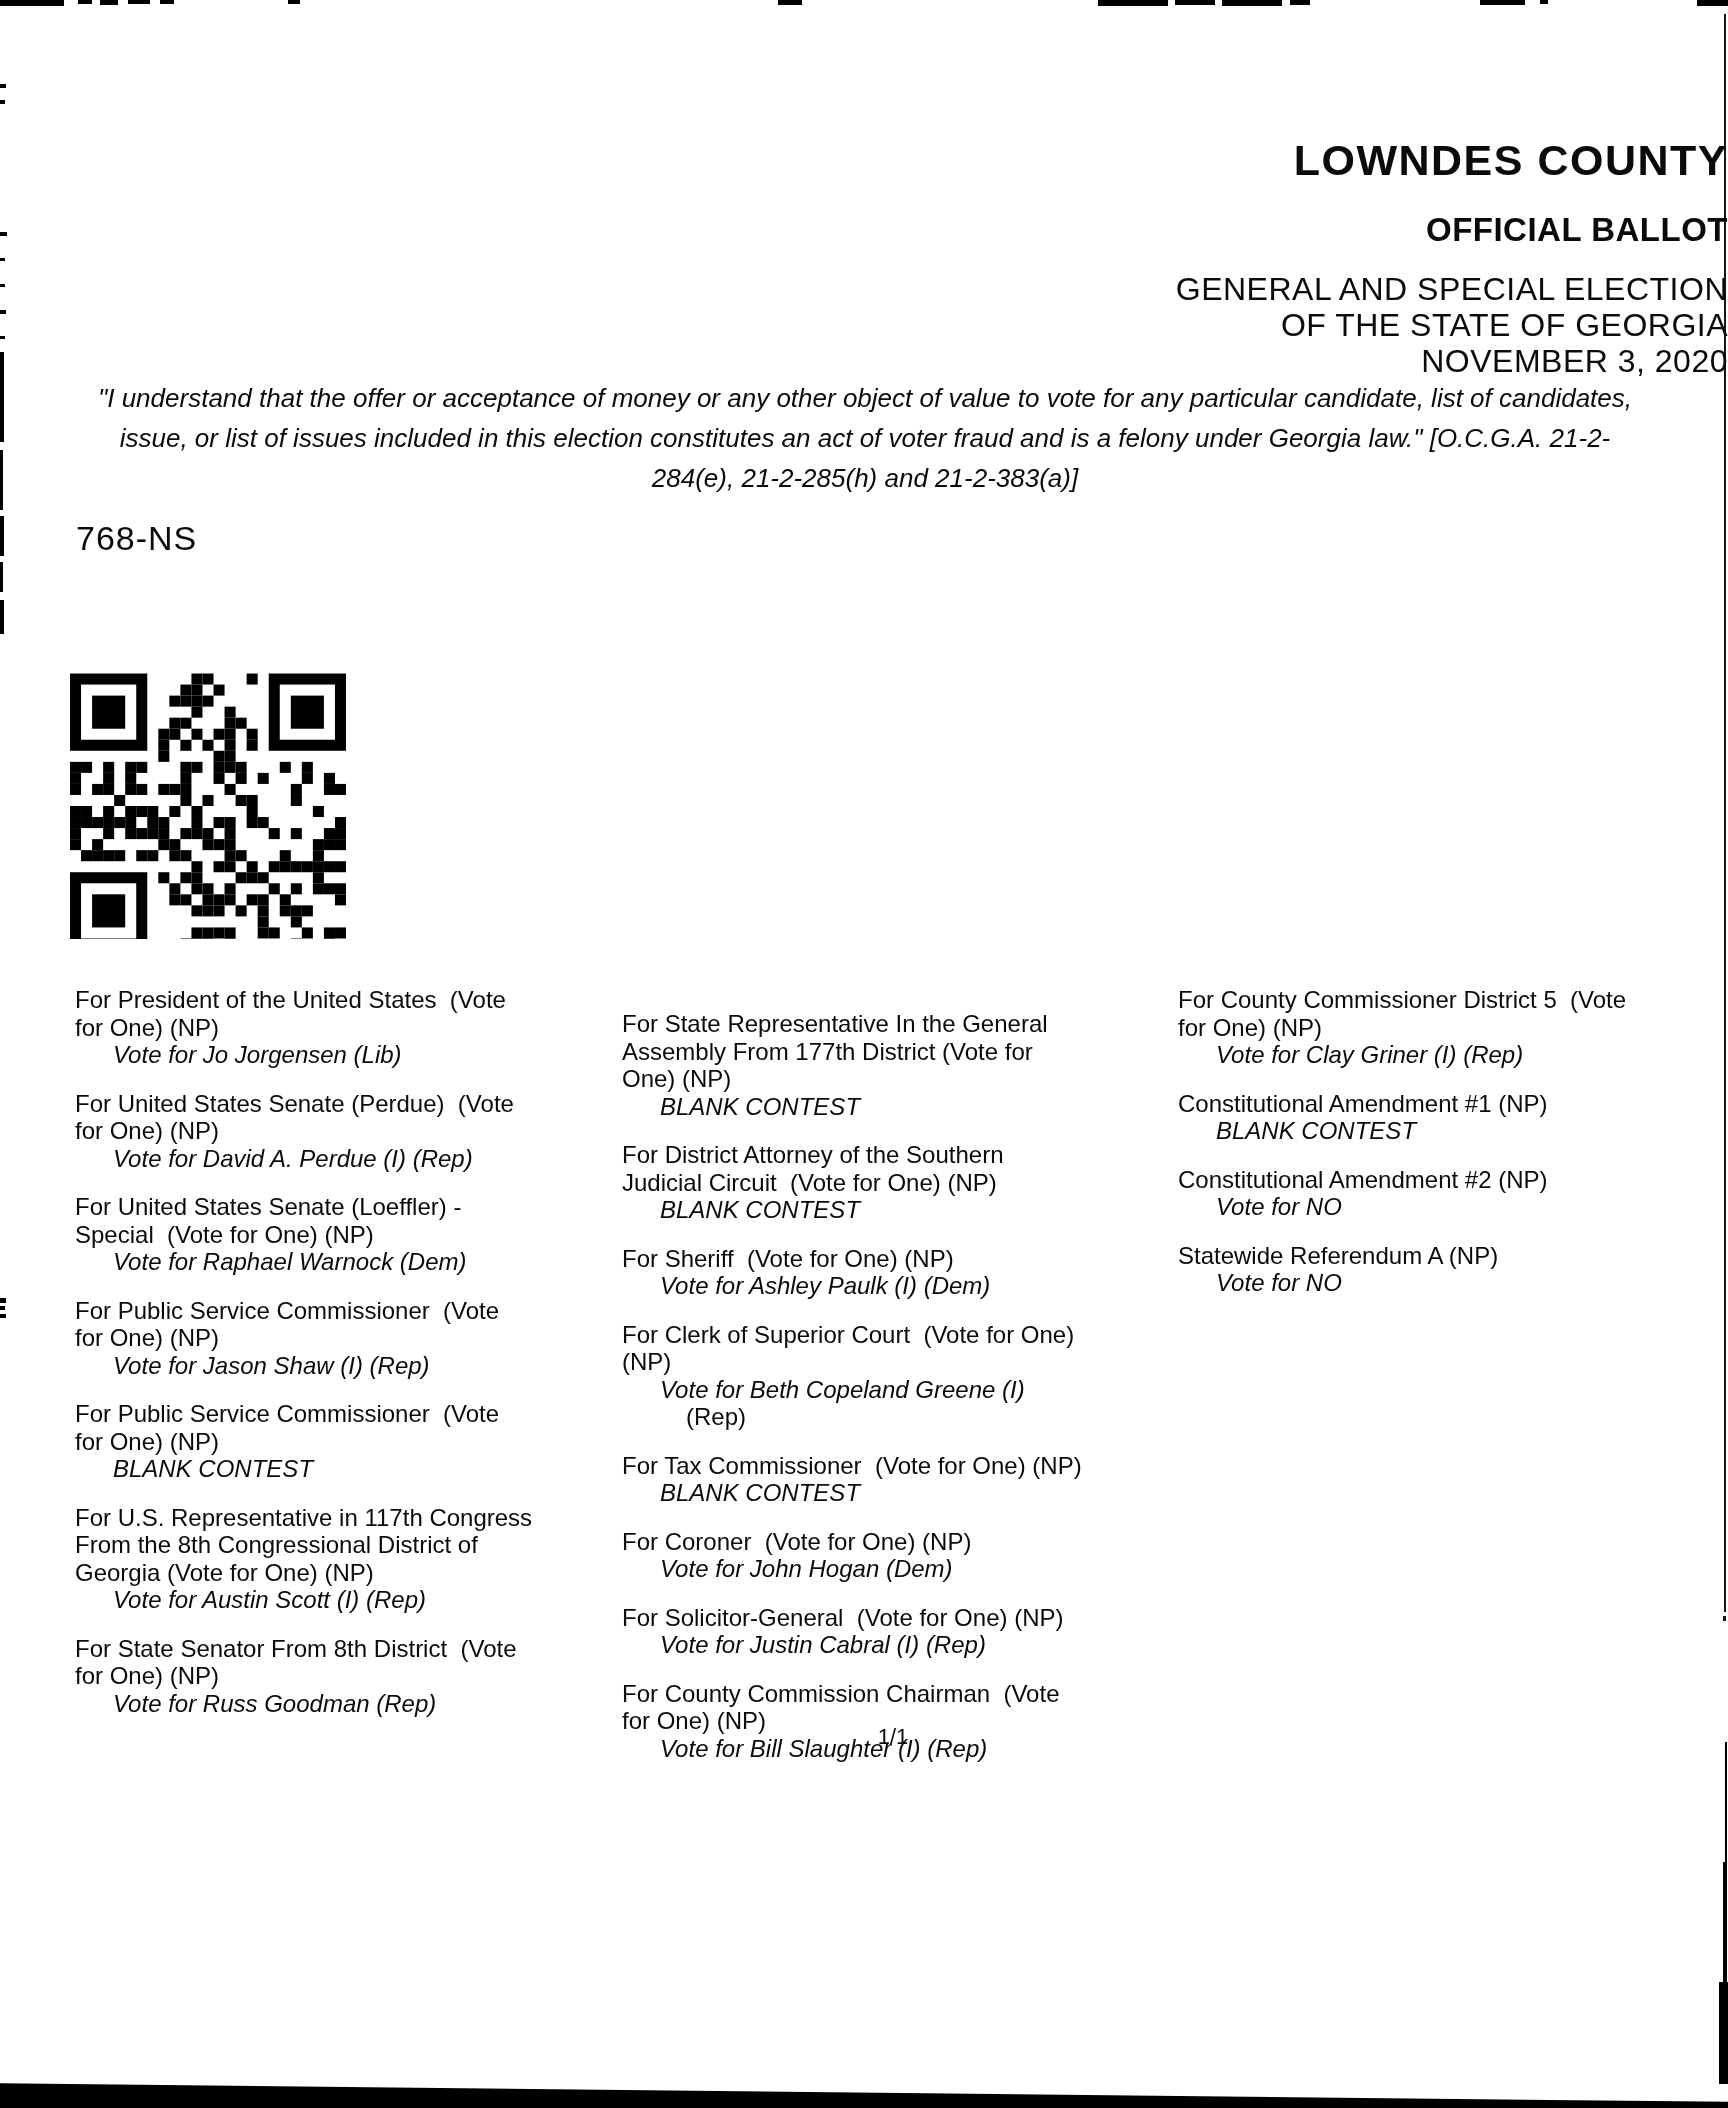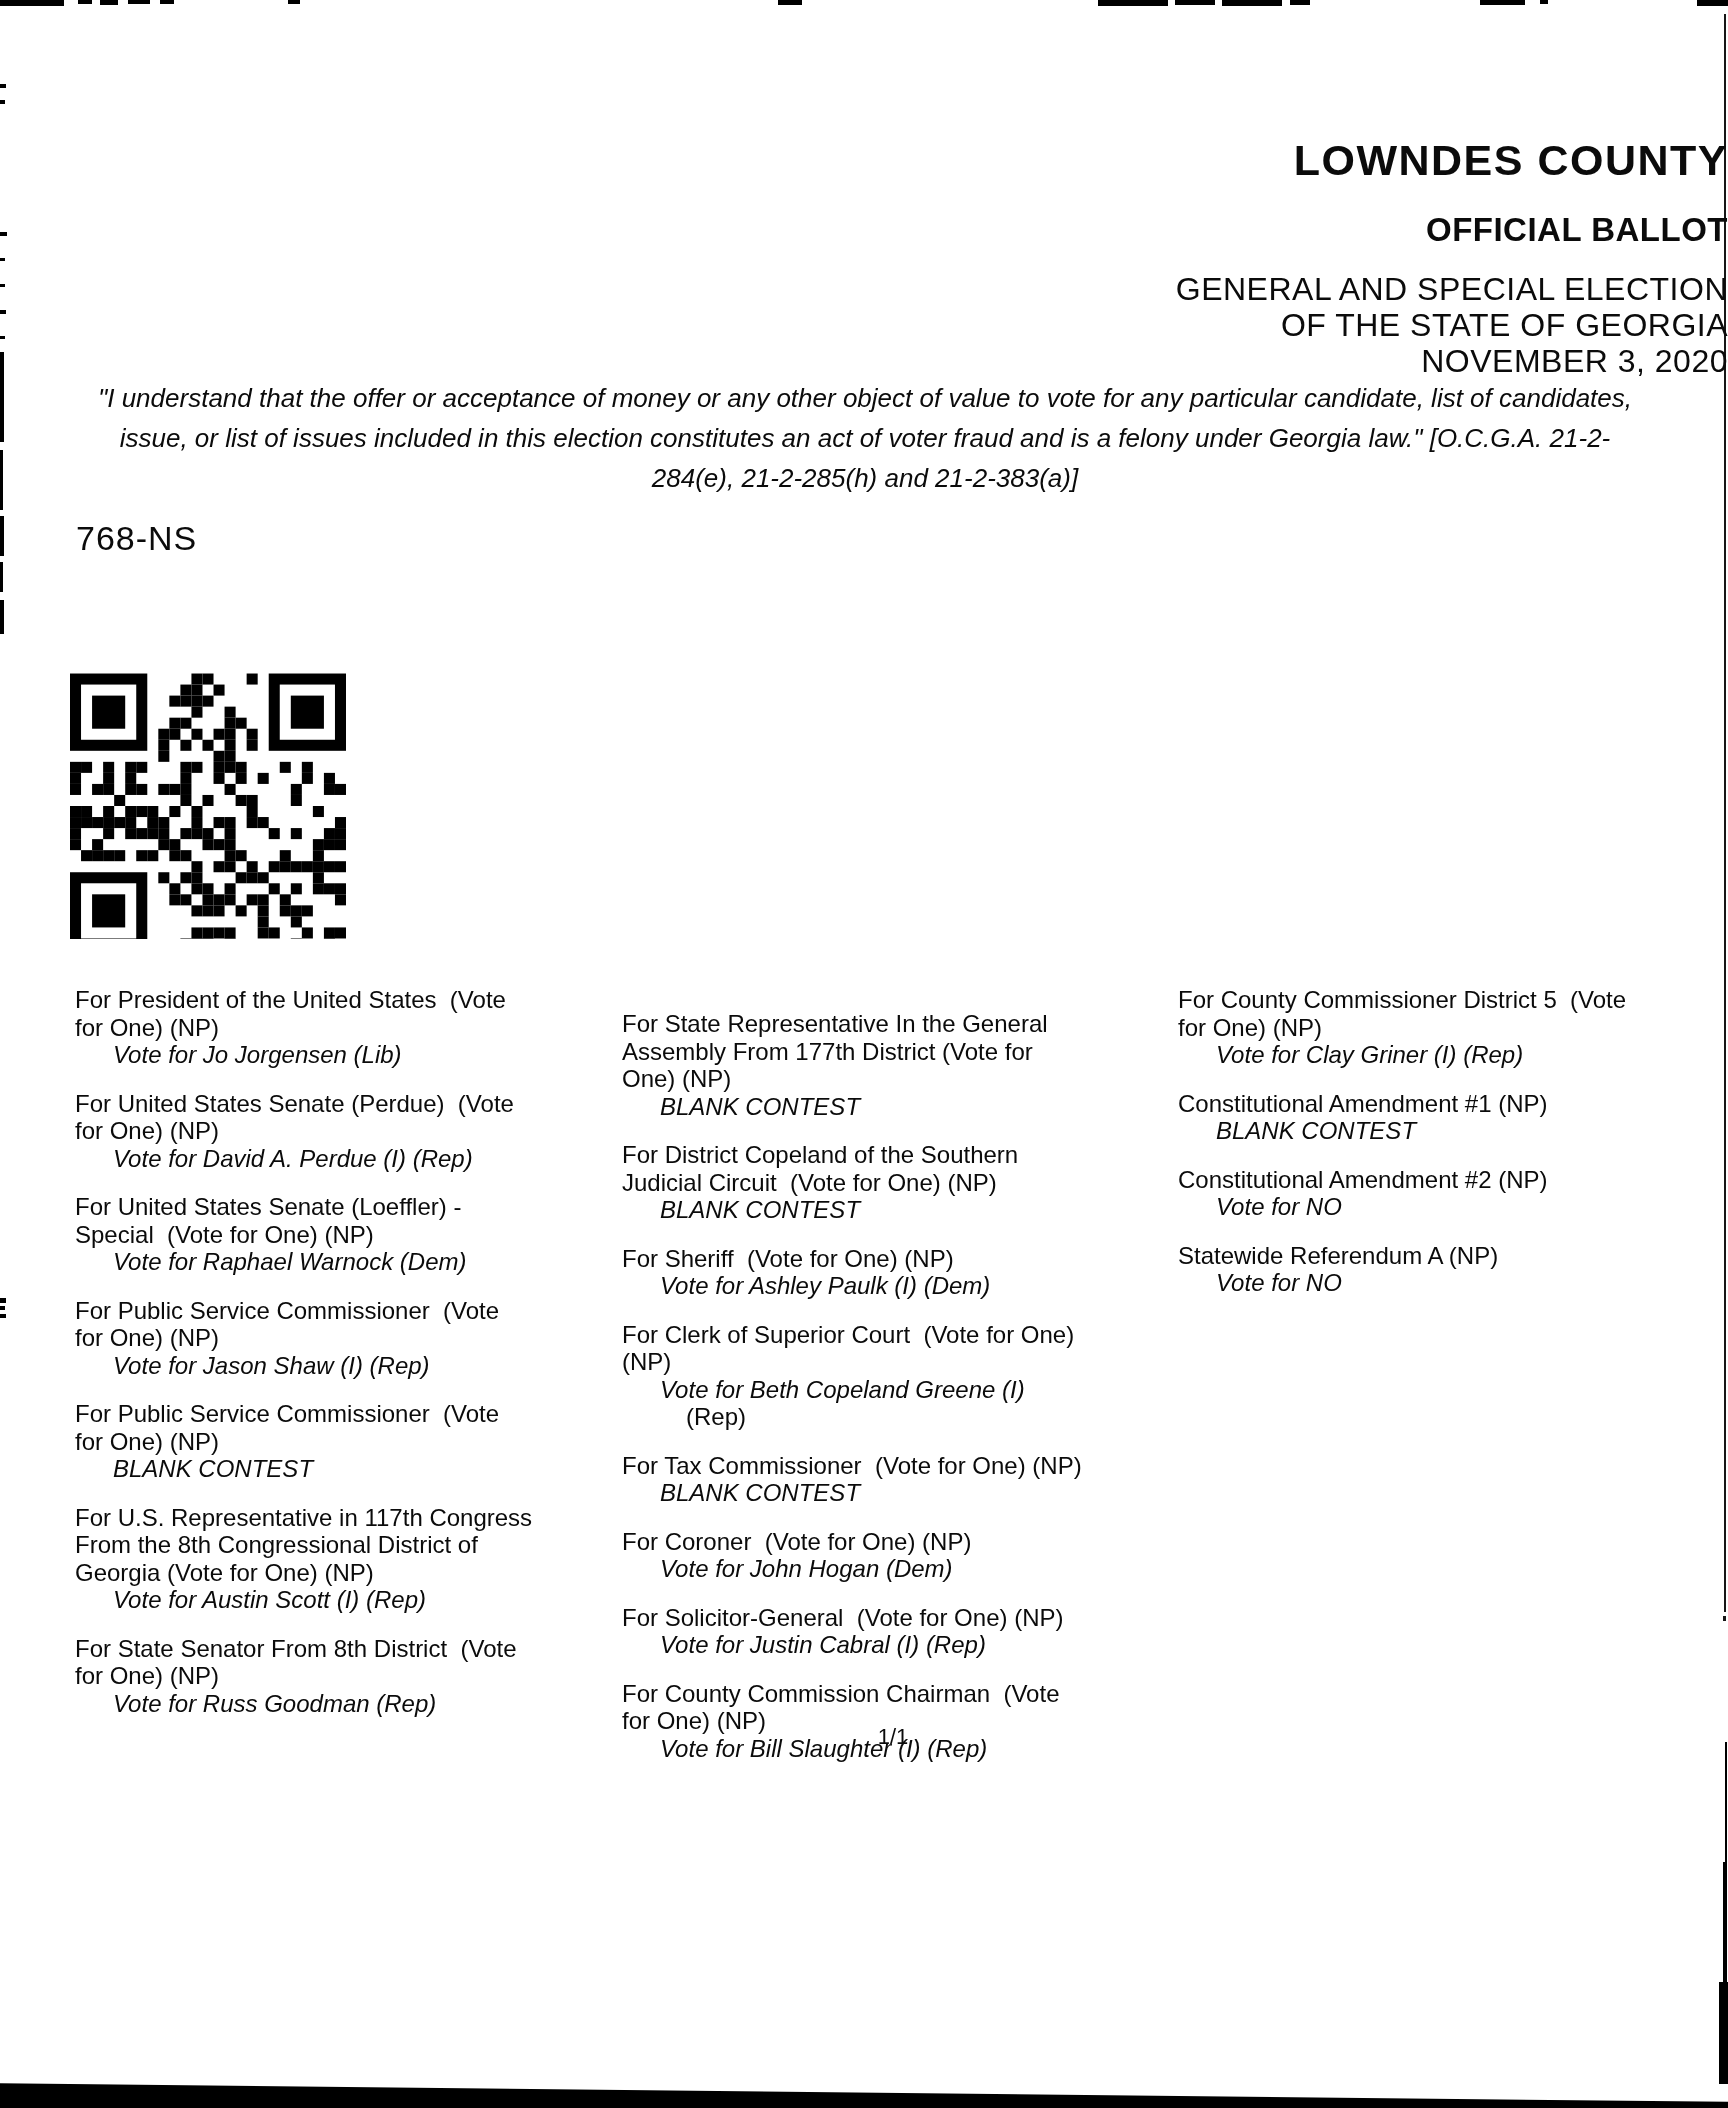--- a/index.html
+++ b/index.html
@@ -349,21 +349,21 @@
 </div>
 
 <div class="col col2">
   <div class="contest">
     <div class="t">For State Representative In the General</div>
     <div class="t">Assembly From 177th District (Vote for</div>
     <div class="t">One) (NP)</div>
     <div class="s">BLANK CONTEST</div>
   </div>
   <div class="contest">
-    <div class="t">For District Copeland of the Southern</div>
+    <div class="t">For District Attorney of the Southern</div>
     <div class="t">Judicial Circuit  (Vote for One) (NP)</div>
     <div class="s">BLANK CONTEST</div>
   </div>
   <div class="contest">
     <div class="t">For Sheriff  (Vote for One) (NP)</div>
     <div class="s">Vote for Ashley Paulk (I) (Dem)</div>
   </div>
   <div class="contest">
     <div class="t">For Clerk of Superior Court  (Vote for One)</div>
     <div class="t">(NP)</div>

